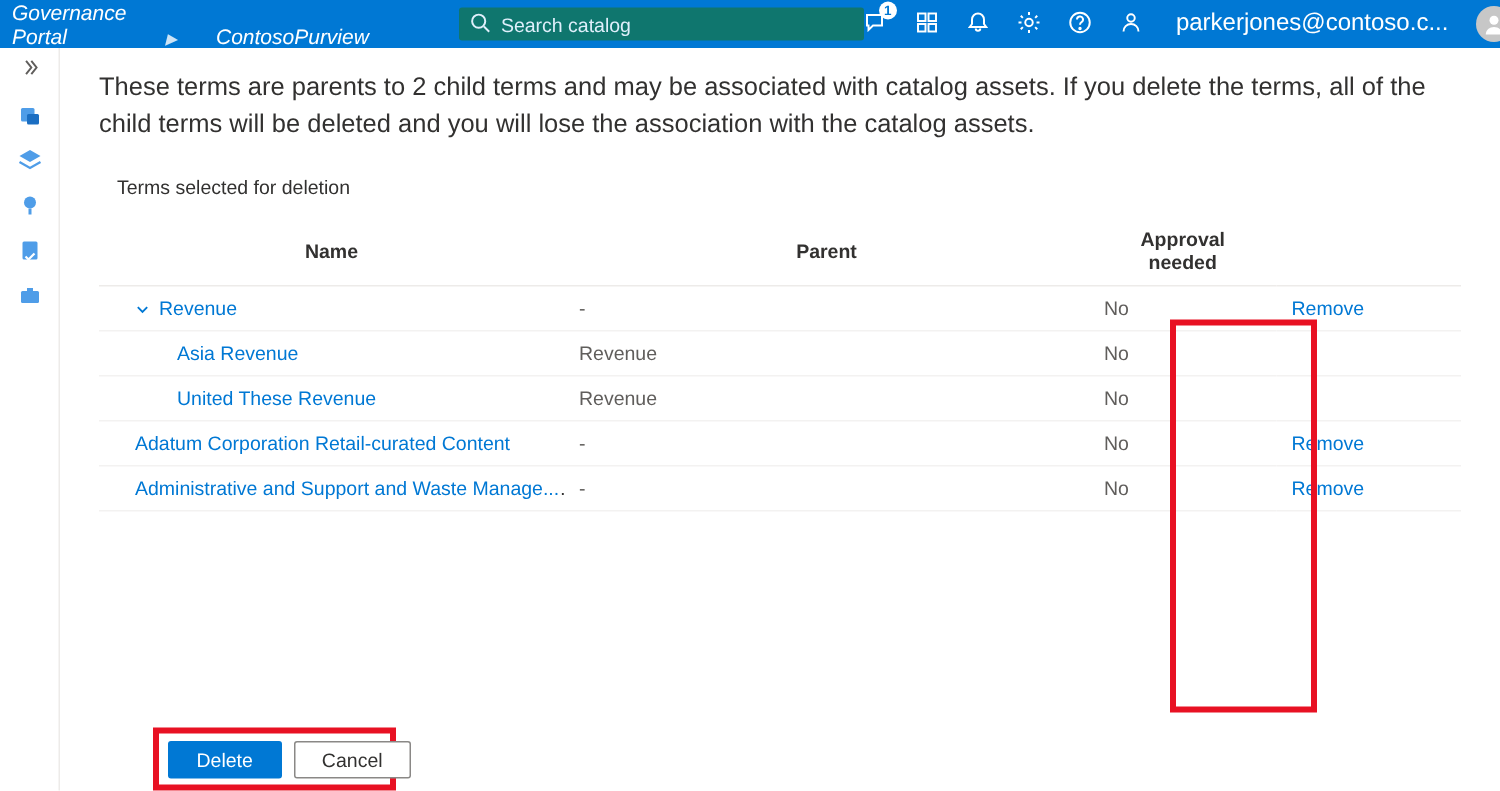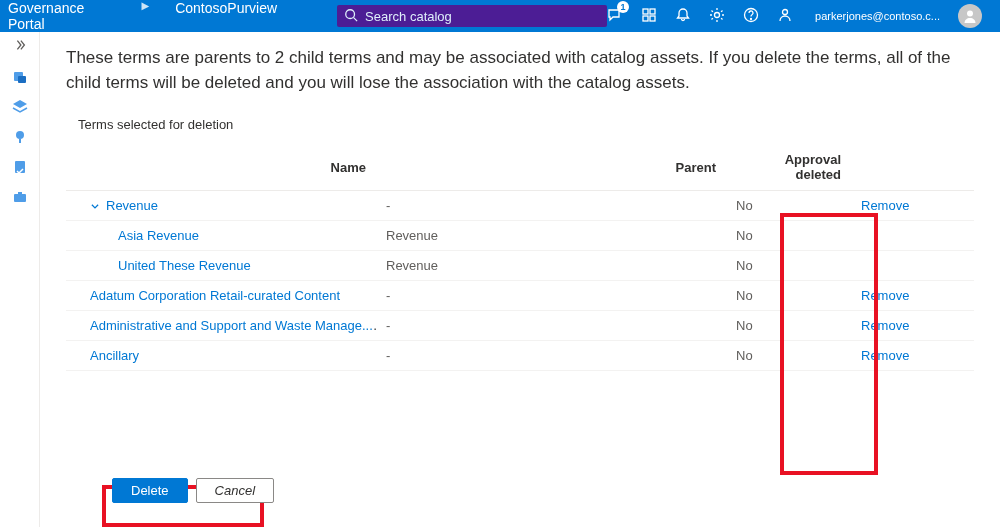--- a/index.html
+++ b/index.html
@@ -1,68 +1,68 @@
 <!DOCTYPE html>
 <html><head>
   <meta charset="utf-8">
   <style>
     * { box-sizing: border-box; margin: 0; padding: 0; }
     body { font-family: "Segoe UI", Arial, sans-serif; font-size: 13px; color: #323130; background: #fff; width: 1000px; height: 527px; overflow: hidden; }
     
     
     .top-bar { background: #0078d4; height: 32px; display: flex; align-items: center; color: #fff; padding: 0 8px; }
-    .top-bar .brand { font-size: 14px; display: flex; align-items: flex-start; gap: 26px; }
+    .top-bar .brand { font-size: 14px; display: flex; align-items: flex-end; gap: 26px; font-style: italic; }
     .top-bar .brand .sep { font-size: 10px; opacity: 0.8; }
     .top-bar .search-wrap { margin-left: 60px; }
-    .top-bar .search { background: #4c1d95; border: none; height: 22px; width: 270px; padding: 0 8px 0 28px; color: #fff; font-size: 13px; border-radius: 2px; }
+    .top-bar .search { background: #0f766e; border: none; height: 22px; width: 270px; padding: 0 8px 0 28px; color: #fff; font-size: 13px; border-radius: 2px; }
     .top-bar .search::placeholder { color: #dfeffb; }
     .search-wrap { position: relative; }
     .search-wrap .sicon { position: absolute; left: 7px; top: 3px; }
     .top-bar .spacer { flex: 1; }
     .top-bar .icons { display: flex; align-items: center; gap: 18px; margin-right: 10px; }
     .top-bar .icons .ico { position: relative; cursor: pointer; }
     .badge { position: absolute; top: -6px; right: -6px; background: #fff; color: #0078d4; border-radius: 8px; font-size: 9px; line-height: 12px; height: 12px; min-width: 12px; text-align: center; font-weight: 600; padding: 0 2px;}
-    .user { font-size: 11px; margin-left: 4px; }
+    .user { font-size: 16px; margin-left: 4px; }
     .avatar { width: 24px; height: 24px; border-radius: 50%; background: #c7c7c7; display: flex; align-items: center; justify-content: center; }
     
     
     .rail { position: absolute; left: 0; top: 32px; bottom: 0; width: 40px; border-right: 1px solid #edebe9; background: #fff; display: flex; flex-direction: column; align-items: center; padding-top: 6px; gap: 14px; }
     .rail .chev { color: #605e5c; cursor: pointer; }
     .rail .ritem { width: 16px; height: 16px; cursor: pointer; }
     
     
     .main { position: absolute; left: 40px; top: 32px; right: 0; bottom: 0; padding: 14px 26px 0 26px; }
     h1 { font-size: 19px; font-weight: 600; margin-bottom: 26px; color: #201f1e; }
     .intro { font-size: 17px; color: #323130; line-height: 1.45; margin-bottom: 22px; }
     .subhead { font-size: 13px; font-weight: 400; margin-bottom: 12px; padding-left: 12px; margin-top: 15px;}
     
     table { width: 100%; border-collapse: collapse; font-size: 13px; table-layout: fixed; }
-    th { text-align: right; font-weight: 600; padding: 8px 10px; border-bottom: 1px solid #edebe9; color: #323130; }
+    th { text-align: center; font-weight: 600; padding: 8px 10px; border-bottom: 1px solid #edebe9; color: #323130; }
     td { padding: 7px 10px; border-bottom: 1px solid #f3f2f1; vertical-align: middle; white-space: nowrap; overflow: hidden; text-overflow: ellipsis; }
     .col-name { width: 310px; }
     .col-parent { width: 350px; }
     .col-approval { width: 125px; }
     .col-remove { width: auto; }
     .link { color: #0078d4; cursor: pointer; }
     td .link.name { }
     .indent-1 { padding-left: 14px; display: inline-flex; align-items: center; gap: 6px; }
     .indent-2 { padding-left: 42px; }
     .chev-down { display: inline-block; transform: translateY(1px); }
     .muted { color: #605e5c; }
     
     
     .approval-highlight { position: absolute; border: 4px solid #e81123; pointer-events: none; }
     .hl1 { top: 181px; left: 740px; width: 98px; height: 262px; }
     .hl2 { bottom: 0px; left: 62px; width: 162px; height: 42px; }
     
     
-    .footer { position: absolute; bottom: 24px; left: 72px; display: flex; gap: 8px; }
+    .footer { position: absolute; bottom: 8px; left: 72px; display: flex; gap: 8px; }
     .btn { font-size: 13px; padding: 4px 18px; border-radius: 2px; cursor: pointer; }
     .btn-primary { background: #0078d4; color: #fff; border: 1px solid #0078d4; }
-    .btn-default { background: #fff; color: #323130; border: 1px solid #8a8886; font-style: italic; }
+    .btn-default { background: #fff; color: #323130; border: 1px solid #8a8886; }
   </style>
 </head>
 <body>
 
 <div class="top-bar">
   <div class="brand">
     <span>Governance Portal</span>
     <span class="sep">▶</span>
     <span>ContosoPurview</span>
   </div>
@@ -173,21 +173,21 @@
     <colgroup>
       <col class="col-name">
         <col class="col-parent">
         <col class="col-approval">
         <col class="col-remove">
     </colgroup>
     <thead>
       <tr>
         <th>Name</th>
         <th>Parent</th>
-        <th>Approval deleted</th>
+        <th>Approval needed</th>
         <th></th>
       </tr>
     </thead>
     <tbody id="tbody">
         <tr>
           <td><span class="link name indent-1">
               <span class="chev-down"><svg width="10" height="10" viewBox="0 0 16 16" fill="none" stroke="#0078d4" stroke-width="2">
                   <path d="M3 6l5 5 5-5"></path>
                 </svg></span>
               <span>Revenue</span>
@@ -217,28 +217,20 @@
           <td><span class="link">Remove</span></td>
         </tr>
         <tr>
           <td><span class="link name indent-1">
               <span>Administrative and Support and Waste Manage...</span>
             </span></td>
           <td class="muted">-</td>
           <td class="muted">No</td>
           <td><span class="link">Remove</span></td>
         </tr>
-        <tr>
-          <td><span class="link name indent-1">
-              <span>Ancillary</span>
-            </span></td>
-          <td class="muted">-</td>
-          <td class="muted">No</td>
-          <td><span class="link">Remove</span></td>
-        </tr>
       </tbody>
   </table>
 
   <div class="approval-highlight hl1"></div>
   <div class="approval-highlight hl2"></div>
 
   <div class="footer">
     <button class="btn btn-primary">Delete</button>
     <button class="btn btn-default">Cancel</button>
   </div>

